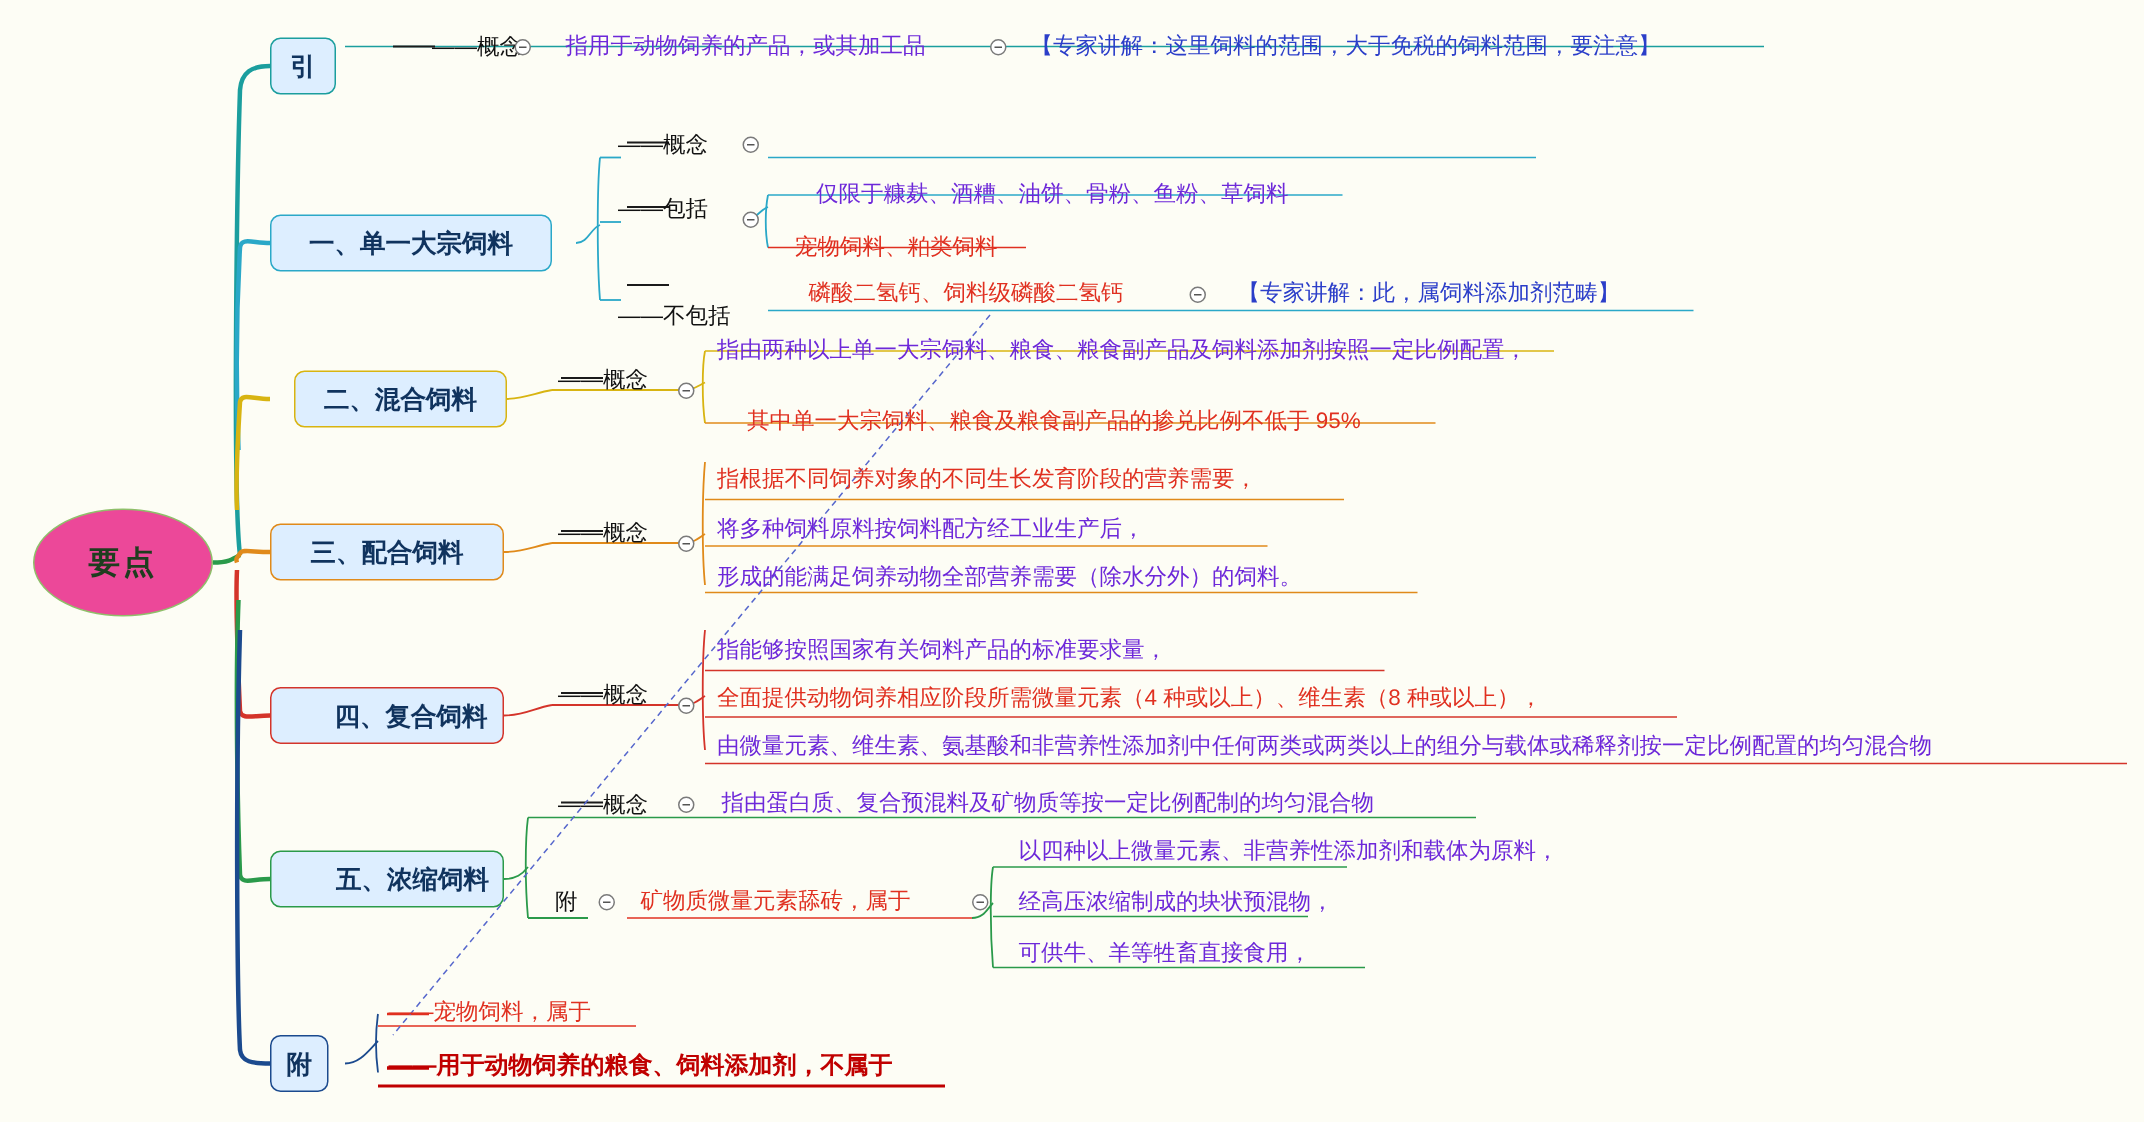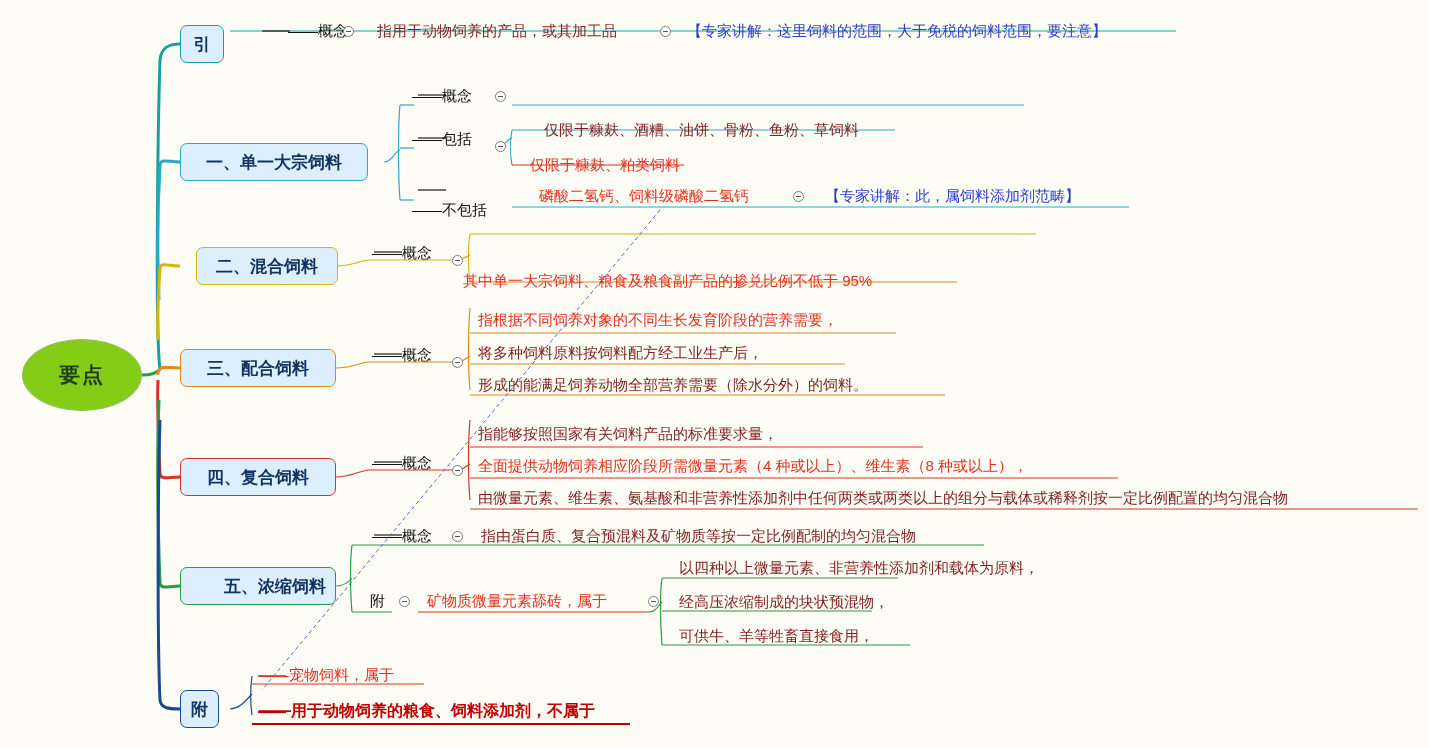--- a/index.html
+++ b/index.html
@@ -29,21 +29,21 @@
     box-sizing: border-box;
     white-space: nowrap;
   }
   
   .root {
     left: 22px;
     top: 339px;
     width: 120px;
     height: 72px;
     border-radius: 50%;
-    background: #84cc16;
+    background: #ec4899;
     border: 1px solid #8fbf6a;
     display: flex;
     align-items: center;
     justify-content: center;
     font-size: 21px;
     font-weight: bold;
     color: #1f3d1f;
     letter-spacing: 2px;
   }
   
@@ -63,21 +63,21 @@
   .b-teal   { border: 1.5px solid #1b9e9e; }
   .b-cyan   { border: 1.5px solid #2aa8c8; }
   .b-yellow { border: 1.5px solid #d8b411; }
   .b-orange { border: 1.5px solid #e08a1a; }
   .b-red    { border: 1.5px solid #d4342a; }
   .b-green  { border: 1.5px solid #2a9a4a; padding-left: 44px; }
   .b-navy   { border: 1.5px solid #1b4a8e; }
 
   .leaf {
     font-size: 15px;
-    color: #7f1d1d;
+    color: #6d28d9;
     line-height: 18px;
     padding: 1px 3px 3px 3px;
   }
   .leaf.red { color: #e03020; }
   .leaf.blue { color: #2b3ec9; }
   .leaf.bold { font-weight: bold; }
   .label {
     font-size: 15px;
     color: #111;
   }
@@ -199,21 +199,21 @@
   </div>
 
   <div class="node branch b-yellow" style="left:196px; top:247px; width:142px;">
     <span>二、混合饲料</span>
   </div>
 
   <div class="node branch b-orange" style="left:180px; top:349px; width:156px;">
     <span>三、配合饲料</span>
   </div>
 
-  <div class="node branch b-red" style="left:180px; top:458px; width:156px;">
+  <div class="node branch b-red" style="left:180px; top:458px; width:156px;justify-content:flex-end;">
     <span>四、复合饲料</span>
   </div>
 
   <div class="node branch b-green" style="left:180px; top:567px; width:156px;">
     <span>五、浓缩饲料</span>
   </div>
 
   <div class="node branch b-navy" style="left:180px; top:690px;">
     <span>附</span>
   </div>
@@ -223,30 +223,31 @@
   <div class="node leaf" style="left:374px; top:21px;">指用于动物饲养的产品，或其加工品</div>
   <div class="collapse" style="left:660px; top:26px;"></div>
   <div class="node leaf blue" style="left:684px; top:21px;">【专家讲解：这里饲料的范围，大于免税的饲料范围，要注意】</div>
 
   <div class="node label" style="left:412px; top:87px;">——概念</div>
   <div class="collapse" style="left:495px; top:91px;"></div>
 
   <div class="node label" style="left:412px; top:130px;">——包括</div>
   <div class="collapse" style="left:495px; top:141px;"></div>
   <div class="node leaf" style="left:527px; top:120px;margin-left:14px;">仅限于糠麸、酒糟、油饼、骨粉、鱼粉、草饲料</div>
-  <div class="node leaf red" style="left:527px; top:155px;">仅限于糠麸、粕类饲料</div>
+  <div class="node leaf red" style="left:527px; top:155px;">宠物饲料、粕类饲料</div>
 
   <div class="node label" style="left:412px; top:185px;margin-top:16px;">——不包括</div>
   <div class="node leaf red" style="left:536px; top:186px;text-align:right;">磷酸二氢钙、饲料级磷酸二氢钙</div>
   <div class="collapse" style="left:793px; top:191px;"></div>
   <div class="node leaf blue" style="left:822px; top:186px;">【专家讲解：此，属饲料添加剂范畴】</div>
 
   <div class="node label" style="left:372px; top:244px;">——概念</div>
   <div class="collapse" style="left:452px; top:255px;"></div>
-  <div class="node leaf red" style="left:460px; top:271px;">其中单一大宗饲料、粮食及粮食副产品的掺兑比例不低于 95%</div>
+  <div class="node leaf" style="left:475px; top:224px;">指由两种以上单一大宗饲料、粮食、粮食副产品及饲料添加剂按照一定比例配置，</div>
+  <div class="node leaf red" style="left:495px; top:271px;">其中单一大宗饲料、粮食及粮食副产品的掺兑比例不低于 95%</div>
 
   <div class="node label" style="left:372px; top:346px;">——概念</div>
   <div class="collapse" style="left:452px; top:357px;"></div>
   <div class="node leaf red" style="left:475px; top:310px;">指根据不同饲养对象的不同生长发育阶段的营养需要，</div>
   <div class="node leaf" style="left:475px; top:343px;">将多种饲料原料按饲料配方经工业生产后，</div>
   <div class="node leaf" style="left:475px; top:375px;">形成的能满足饲养动物全部营养需要（除水分外）的饲料。</div>
 
   <div class="node label" style="left:372px; top:454px;">——概念</div>
   <div class="collapse" style="left:452px; top:465px;"></div>
   <div class="node leaf" style="left:475px; top:424px;">指能够按照国家有关饲料产品的标准要求量，</div>

